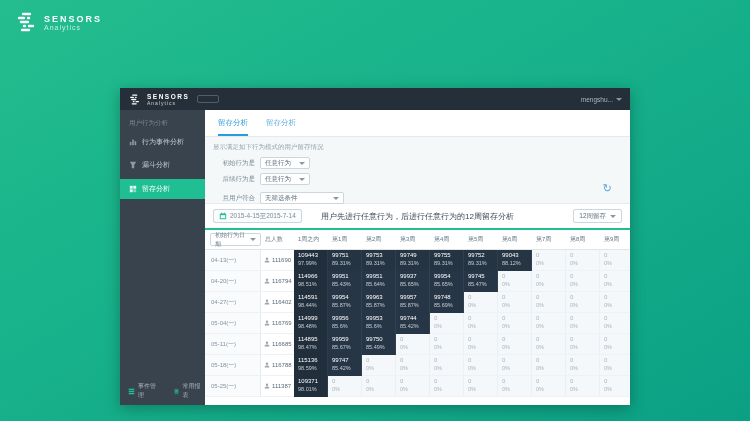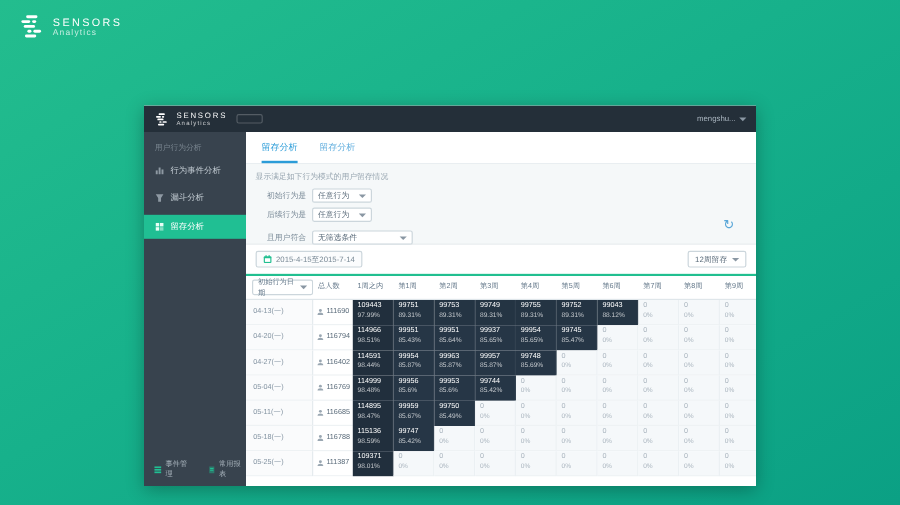--- a/index.html
+++ b/index.html
@@ -3,21 +3,21 @@
 <meta charset="utf-8">
 <style>
   * { margin:0; padding:0; box-sizing:border-box; }
   html,body { width:750px; height:421px; overflow:hidden; }
   body { font-family:"Liberation Sans","DejaVu Sans",sans-serif; }
   .slide { position:relative; width:750px; height:421px;
     background:linear-gradient(150deg,#23bd8e 0%,#17b18b 45%,#0ba084 100%); overflow:hidden; }
 
   
   .brand { position:absolute; left:14px; top:10px; display:flex; align-items:center; gap:6px; color:#fff; }
-  .brand-text .nm { font-size:9px; font-weight:normal; letter-spacing:2px; }
+  .brand-text .nm { font-size:9px; font-weight:bold; letter-spacing:2px; }
   .brand-text .sub { font-size:7px; opacity:.75; letter-spacing:1px; }
   .slide-title { position:absolute; left:0; right:0; top:16px; text-align:center; color:#fff;
     font-size:38px; font-weight:bold; letter-spacing:3px; text-shadow:0 1px 2px rgba(0,0,0,.12); }
 
   
   .app { position:absolute; left:120px; top:88px; width:510px; height:317px; background:#fff;
     box-shadow:0 3px 14px rgba(0,0,0,.28); overflow:hidden; }
   .topbar { position:absolute; left:0; top:0; right:0; height:22px; background:#242f39;
     display:flex; align-items:center; padding:0 8px; color:#fff; }
   .topbar .brand-text .nm { font-size:6.5px; letter-spacing:1.5px; }
@@ -234,20 +234,21 @@
       <div class="toolbar">
         <div class="date-btn">
           <svg width="8" height="8" viewBox="0 0 10 10">
             <rect x="1" y="2" width="8" height="7" rx="1" fill="#21bf90"></rect>
             <rect x="2.2" y="4" width="5.6" height="3.8" fill="#ffffff"></rect>
             <rect x="2.8" y="0.8" width="1.2" height="2" fill="#21bf90"></rect>
               <rect x="6" y="0.8" width="1.2" height="2" fill="#21bf90"></rect>
           </svg>
           <span>2015-4-15至2015-7-14</span>
         </div>
+        <div class="tb-title">用户先进行任意行为，后进行任意行为的12周留存分析</div>
         <div class="period">
           <span>12周留存</span>
           <span class="caret"></span>
         </div>
       </div>
 
       <div class="table">
         <div class="t-row t-head">
           <div class="cell c-date h-date">
             <span class="h-date-btn">

